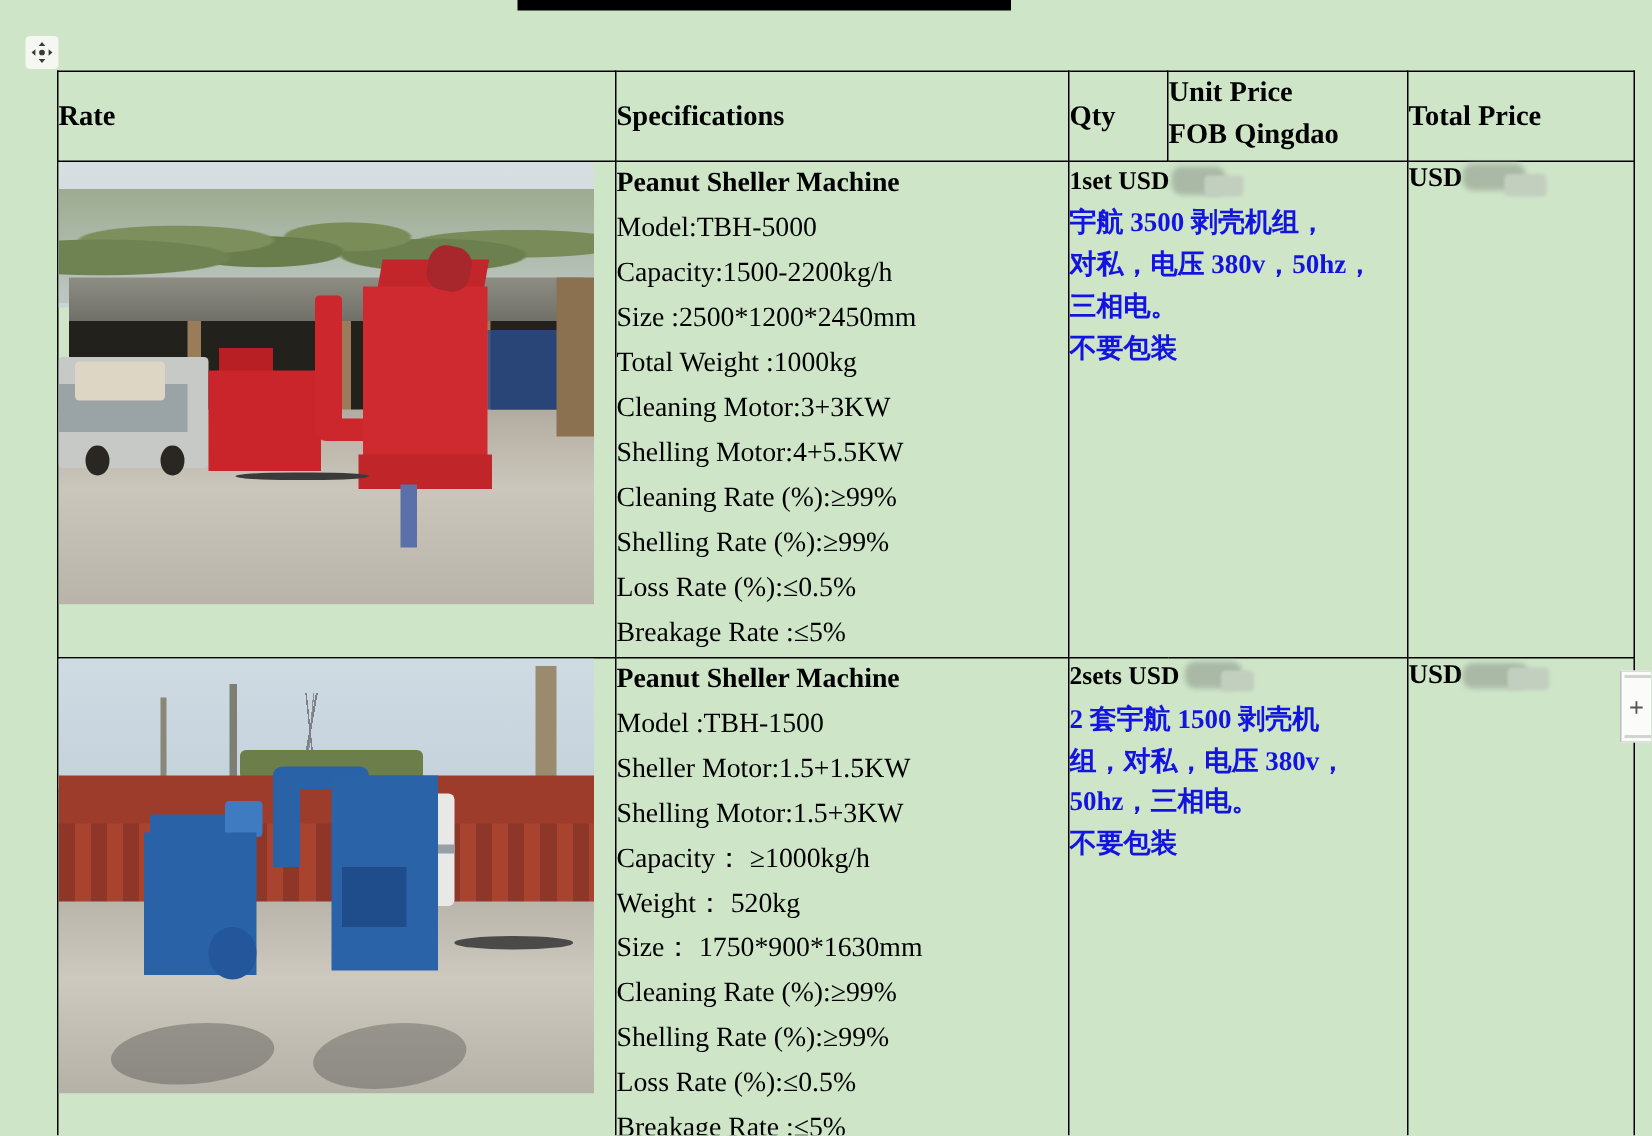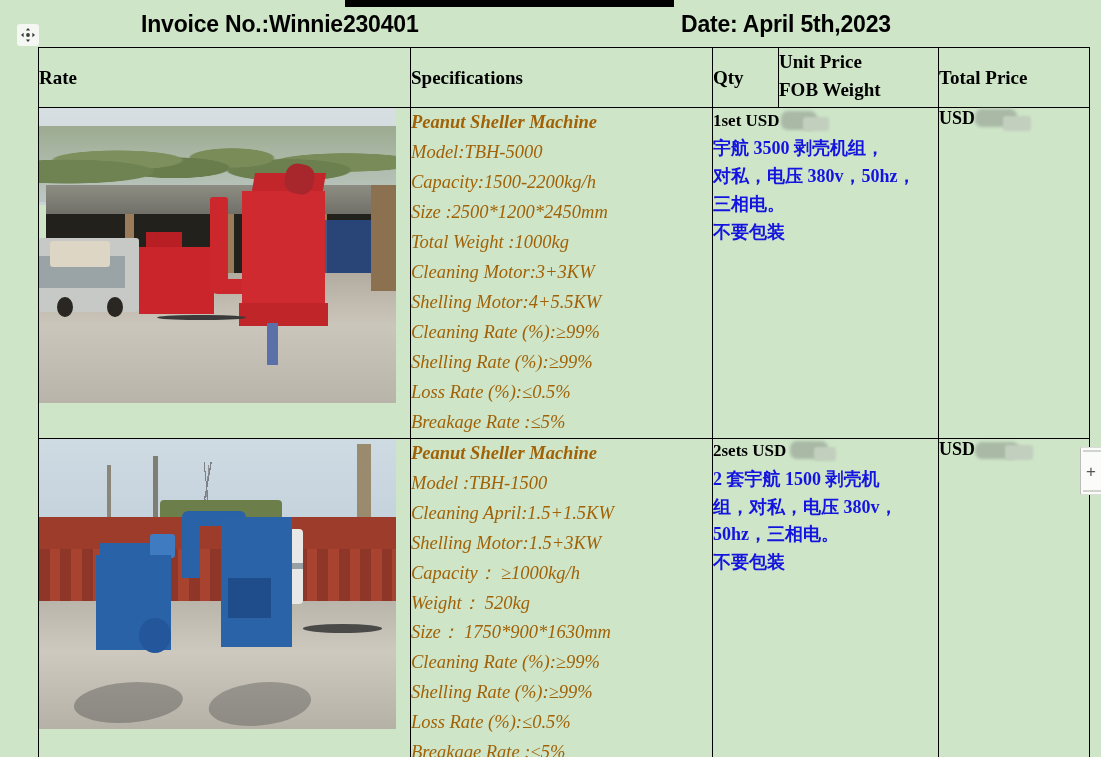--- a/index.html
+++ b/index.html
@@ -98,22 +98,21 @@
     text-align: left;
   }
   .hdr-cell.mid { vertical-align: middle; }
   .hdr-2line { line-height: 1.45; }
 
   
   .spec-cell {
     padding: 8px 6px 6px 10px;
     font-size: 18.5px;
     line-height: 1.62;
-    color: #a16207;
-    font-style: italic;
+    color: #000000;
   }
   .spec-title {
     font-weight: bold;
     font-size: 18.5px;
     display: block;
   }
   .spec-line { display: block; white-space: nowrap; }
 
   
   .qty-cell {
@@ -291,40 +290,38 @@
         <path d="M7 0 L9.2 2.6 H4.8 Z"></path>
         <path d="M7 14 L4.8 11.4 H9.2 Z"></path>
         <path d="M0 7 L2.6 4.8 V9.2 Z"></path>
         <path d="M14 7 L11.4 9.2 V4.8 Z"></path>
         <circle cx="7" cy="7" r="1.9"></circle>
       </g>
     </svg>
   </div>
 
   <div class="doc-header">
-    <div class="inv-no">Invoice No.:Winnie230401</div>
-    <div class="inv-date">Date: April 5th,2023</div>
   </div>
 
   <table class="tbl">
     <colgroup>
       <col class="c-item">
         <col class="c-spec">
         <col class="c-qty">
         <col class="c-unit">
         <col class="c-total">
     </colgroup>
     <thead>
       <tr>
         <th class="hdr-cell mid">Rate</th>
         <th class="hdr-cell mid">Specifications</th>
         <th class="hdr-cell mid">Qty</th>
         <th class="hdr-cell hdr-2line">
           <div>Unit Price</div>
-          <div>FOB Weight</div>
+          <div>FOB Qingdao</div>
         </th>
         <th class="hdr-cell mid">Total Price</th>
       </tr>
     </thead>
     <tbody>
 
       <tr>
         <td class="photo-cell">
           <div class="photo p1">
             <div class="sky"></div>
@@ -417,21 +414,21 @@
             <div class="m1top"></div>
               <div class="m1mot"></div>
             <div class="m1"></div>
               <div class="m1drum"></div>
             <div class="cable"></div>
           </div>
         </td>
         <td class="spec-cell">
           <span class="spec-title">Peanut Sheller Machine</span>
           <span class="spec-line">Model :TBH-1500</span>
-          <span class="spec-line">Cleaning April:1.5+1.5KW</span>
+          <span class="spec-line">Sheller Motor:1.5+1.5KW</span>
           <span class="spec-line">Shelling Motor:1.5+3KW</span>
           <span class="spec-line">Capacity： ≥1000kg/h</span>
           <span class="spec-line">Weight：  520kg</span>
           <span class="spec-line">Size：  1750*900*1630mm</span>
           <span class="spec-line">Cleaning Rate (%):≥99%</span>
           <span class="spec-line">Shelling Rate (%):≥99%</span>
           <span class="spec-line">Loss Rate (%):≤0.5%</span>
           <span class="spec-line">Breakage Rate :≤5%</span>
         </td>
         <td class="qty-cell" colspan="2">

